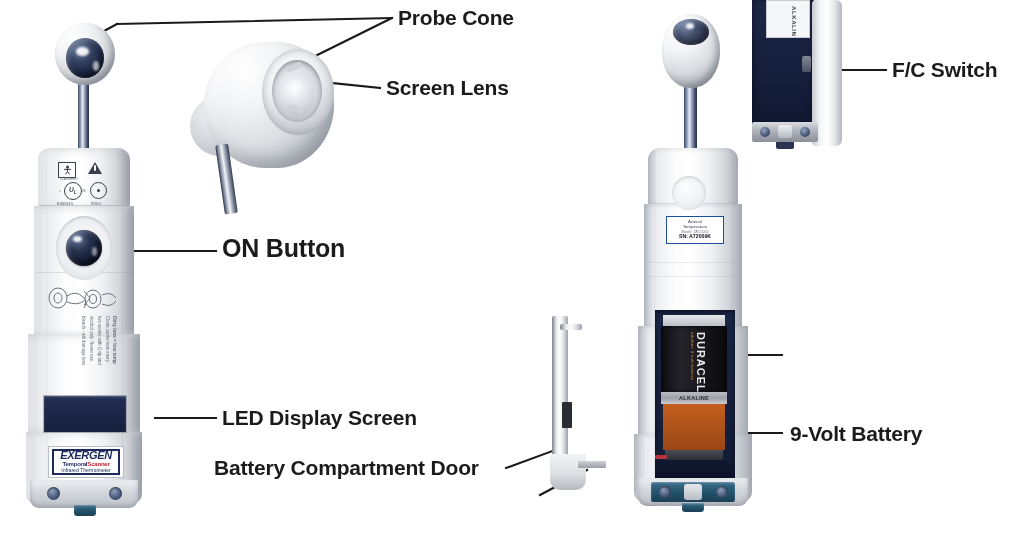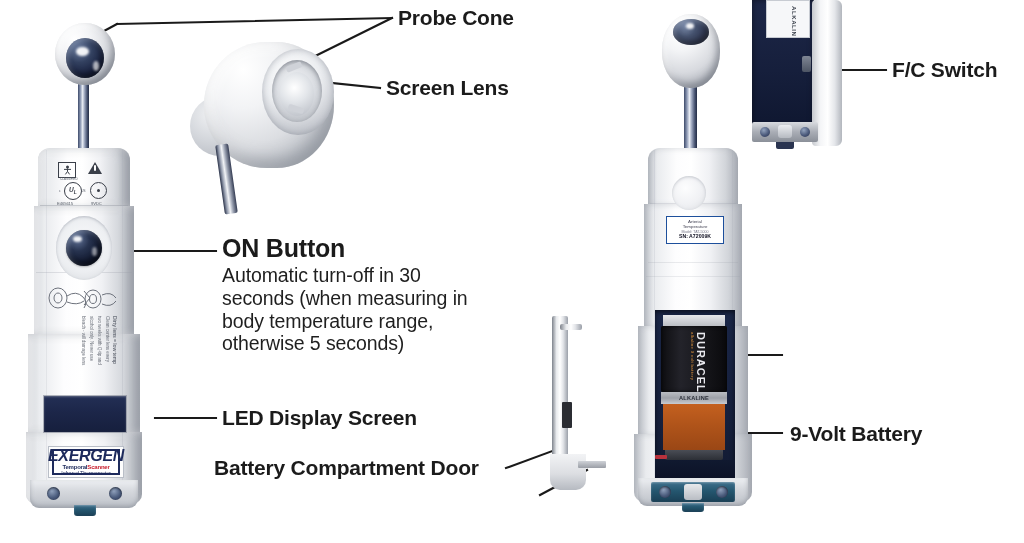--- a/index.html
+++ b/index.html
@@ -61,21 +61,21 @@
 
   
   .logoplate{
     position:absolute;background:#fdfdfd;border:1px solid #b9bec7;
     display:flex;align-items:center;justify-content:center;
   }
   .logoinner{
     border:2px solid #1d2a5c;background:#fff;width:86%;height:76%;
     display:flex;flex-direction:column;align-items:center;justify-content:center;line-height:1;
   }
-  .lg1{font-style:italic;font-weight:bold;color:#1d2a5c;font-size:16px;letter-spacing:-0.3px;}
+  .lg1{font-style:italic;font-weight:bold;color:#1d2a5c;font-size:11px;letter-spacing:-0.3px;}
   .lg2{font-size:6px;color:#1d2a5c;font-weight:bold;letter-spacing:-0.2px;}
   .lg2 i{font-style:normal;color:#c9202f;}
   .lg3{font-size:5.3px;color:#1d2a5c;margin-top:1px;letter-spacing:-0.1px;}
 
   
   .endcap{
     position:absolute;border-radius:0 0 9px 9px;
     background:linear-gradient(180deg,#eef0f3 0%,#d5d8dd 40%,#bdc1c8 100%);
     box-shadow:inset 0 -2px 4px rgba(120,125,135,.5);
   }
@@ -449,25 +449,19 @@
                   background:linear-gradient(180deg,#eceef1 0%,#b6bac1 100%);"></div>
     </div>
     <div style="position:absolute;left:24px;top:142px;width:18px;height:7px;background:#2a3450;border-radius:0 0 2px 2px;"></div>
   </div>
 
   <div class="label" style="left:398px;top:6px;">Probe Cone</div>
   <div class="label" style="left:386px;top:76px;">Screen Lens</div>
   <div class="label" style="left:222px;top:234px;font-size:25px;">ON Button</div>
 
   <div class="label" style="left:892px;top:58px;">F/C Switch</div>
-  <div class="sub" style="left:222px;top:264px;">
-    <div>Automatic turn-off in 30</div>
-    <div>seconds (when measuring in</div>
-    <div>body temperature range,</div>
-    <div>otherwise 5 seconds)</div>
-  </div>
 
   <div class="label" style="left:222px;top:406px;">LED Display Screen</div>
   <div class="label" style="left:214px;top:456px;">Battery Compartment Door</div>
 
   <div class="label" style="left:790px;top:422px;">9-Volt Battery</div>
 
 </div>
 
 </body></html>

